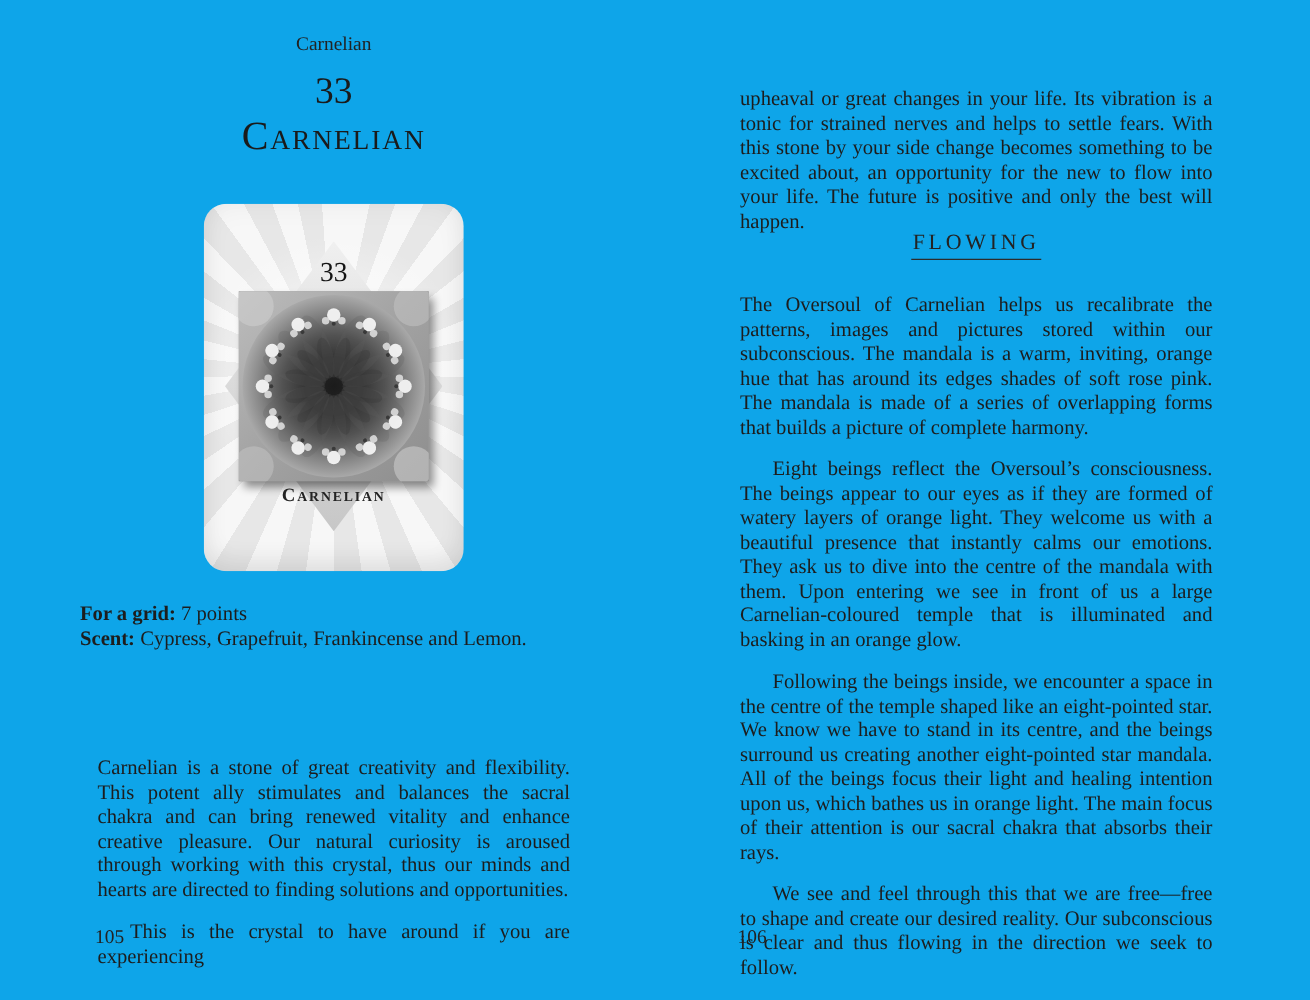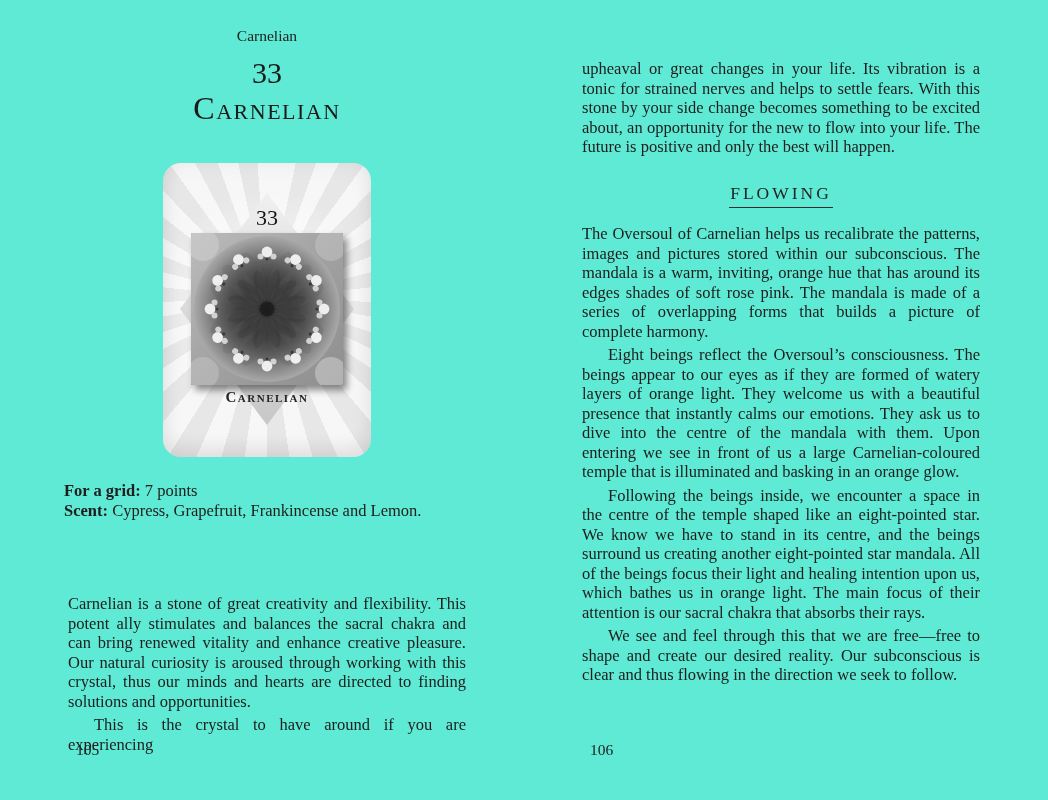--- a/index.html
+++ b/index.html
@@ -1,17 +1,17 @@
 <!DOCTYPE html>
 <html><head>
 <meta charset="utf-8">
 <style>
   html,body{margin:0;padding:0;width:1048px;height:800px;overflow:hidden;background:#ffffff;}
   body{font-family:"Liberation Serif", serif;color:#1d1d1d;-webkit-font-smoothing:antialiased;}
-  .spread{position:relative;width:1048px;height:800px;background:#5eead4;}
+  .spread{position:relative;width:1048px;height:800px;background:#0ea5e9;}
   .page{position:absolute;top:0;width:406px;height:800px;}
   .page-left{left:64px;}
   .page-right{left:578px;}
 
   .running-head{position:absolute;top:27px;left:0;right:0;text-align:center;font-size:15.5px;color:#222;}
   .chapter-number{position:absolute;top:56px;left:0;right:0;text-align:center;font-size:30px;color:#1a1a1a;}
   .chapter-title{position:absolute;top:90px;left:0;right:0;text-align:center;font-size:32px;font-weight:normal;
                  font-variant:small-caps;letter-spacing:1.5px;color:#1a1a1a;margin:0;}
 
   
@@ -26,21 +26,21 @@
   .card-number{position:absolute;top:42px;left:0;right:0;text-align:center;font-size:22px;color:#141414;}
   .mandala-frame{position:absolute;top:70px;left:28px;width:152px;height:152px;
         box-shadow:4px 5px 7px rgba(0,0,0,.45);background:#9c9c9c;}
   .card-caption{position:absolute;top:226px;left:0;right:0;text-align:center;font-variant:small-caps;
         font-weight:bold;font-size:15px;letter-spacing:1.5px;color:#242424;}
 
   
   .attributes{position:absolute;top:481px;left:0;width:100%;font-size:16.5px;line-height:19.6px;}
   .attributes b{font-weight:bold;}
   .body-text{position:absolute;left:0;width:406px;text-align:justify;font-size:16.5px;line-height:19.5px;}
-  .body-text p{margin:4px;}
+  .body-text p{margin:14px;}
   .body-text p.indent{text-indent:26px;}
   .lp-body{top:590px;}
   .rp-top{top:55px;}
   .rp-main{top:220px;}
   .section-heading{position:absolute;top:183px;left:0;right:0;text-align:center;font-size:17.5px;
         letter-spacing:3px;color:#232323;}
   .section-heading span{display:inline-block;border-bottom:1.5px solid #2c2c2c;padding:0 1px 3px 1px;}
   .page-num{position:absolute;top:741px;left:12px;right:0;font-size:15.5px;color:#222;}
 </style>
 </head>

